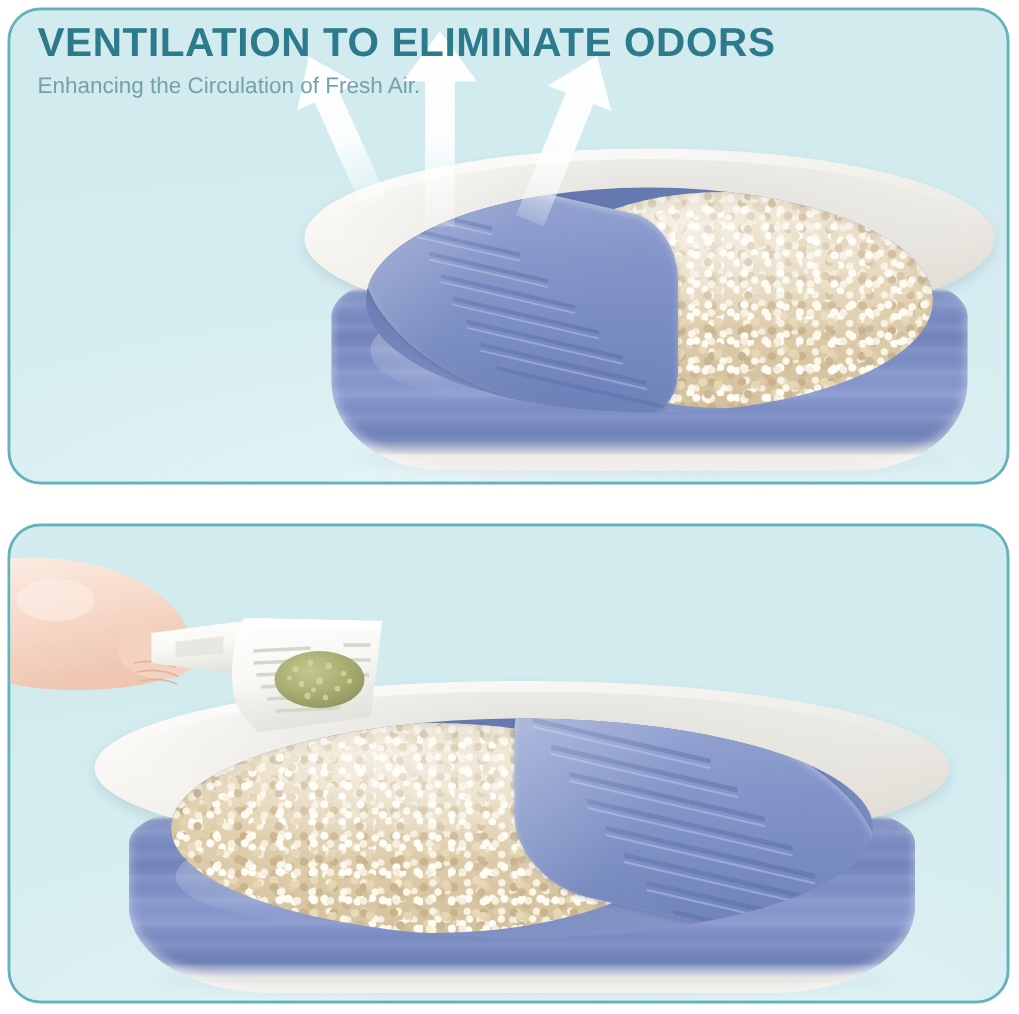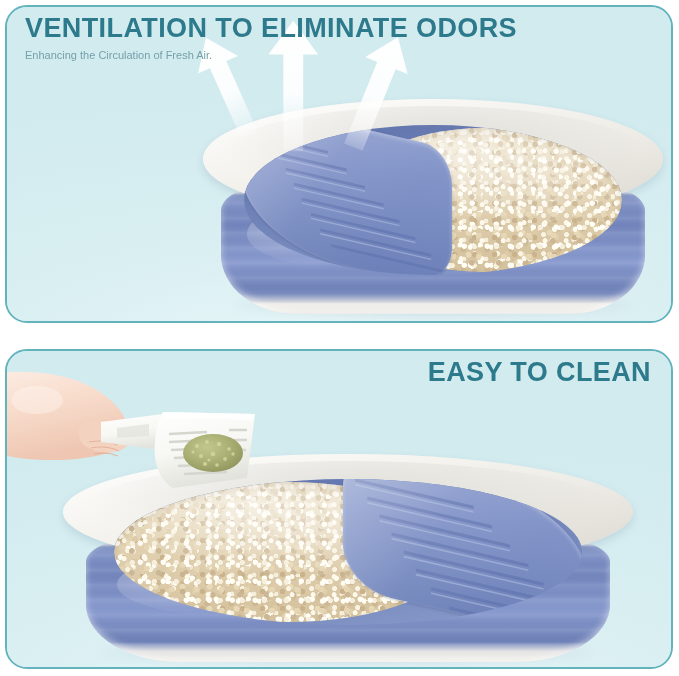--- a/index.html
+++ b/index.html
@@ -30,21 +30,21 @@
 
   
   .txt { position: absolute; z-index: 30; }
   #text-1 { left: 25px; top: 14px; text-align: left; }
   #text-2 { right: 28px; top: 358px; text-align: right; }
   .headline {
     font-size: 27px; font-weight: bold; letter-spacing: .4px;
     color: #2d7a8c; line-height: 1.1; white-space: nowrap;
   }
   .subhead {
-    font-size: 11px; color: #74a1aa; line-height: 1.2;
+    font-size: 15px; color: #74a1aa; line-height: 1.2;
     margin-top: 5px; white-space: nowrap;
   }
 
   
   #arrows { position: absolute; left: 0; top: 0; width: 100%; height: 100%; z-index: 20; }
 
   
   .box-wrap { position: absolute; z-index: 10; }
   #box-1 { left: 196px; top: 92px; width: 460px; height: 215px; }
   #box-2 { left: 56px; top: 452px; width: 570px; height: 208px; }
@@ -370,16 +370,15 @@
           <circle cx="196" cy="82" r="1.6"></circle>
             <circle cx="212" cy="90" r="1.6"></circle>
         </g>
 
         <path d="M166 42 L258 44 L256 50 L167 48 Z" fill="#ffffff" opacity=".8"></path>
       </g>
     </svg>
   </div>
 
   <div class="txt" id="text-2">
-    <div class="headline">EASY TO CLEAN</div>
   </div>
 
 </div>
 
 </body></html>

